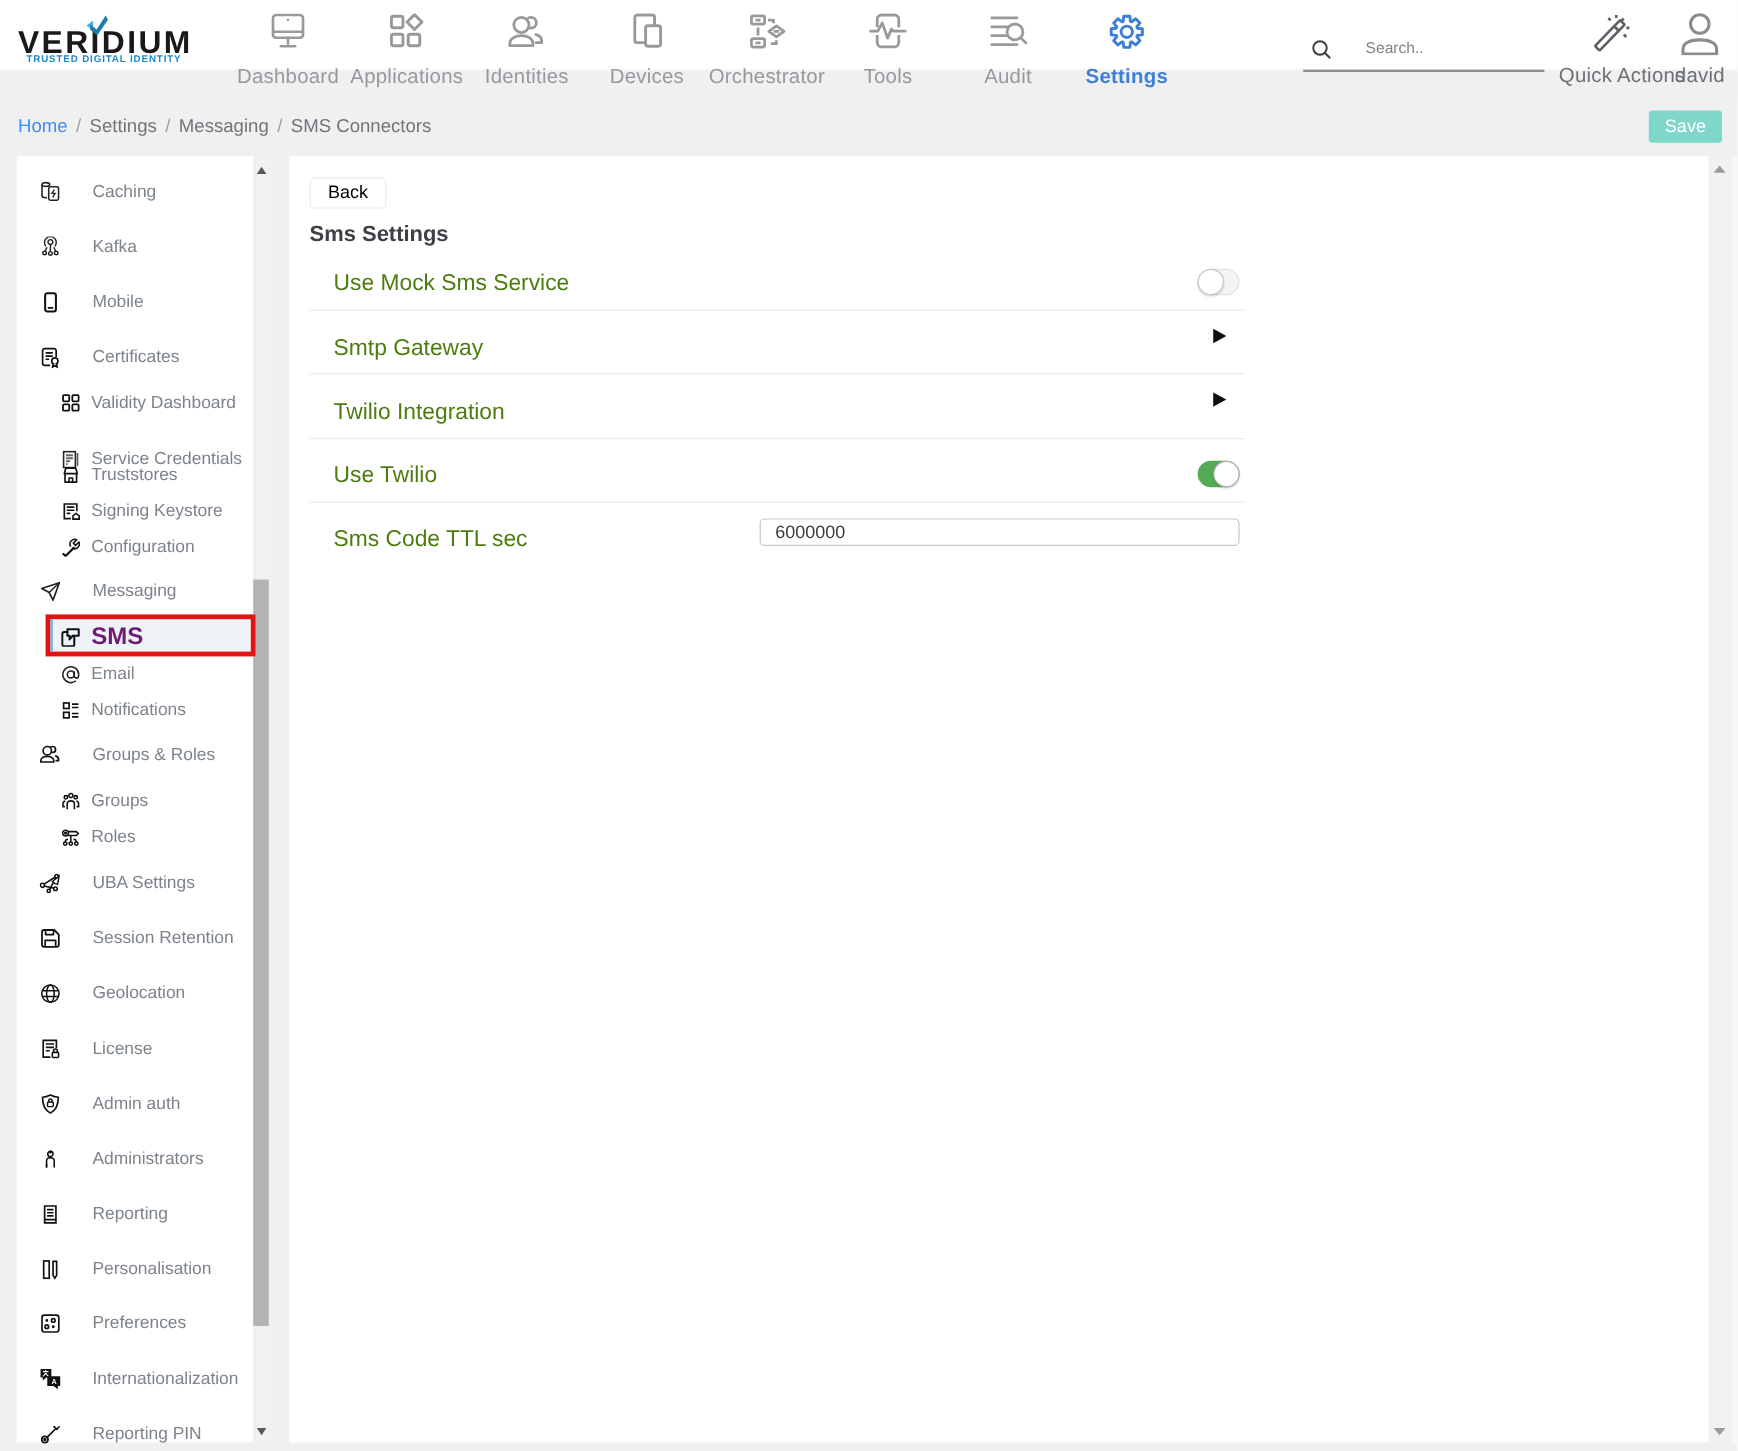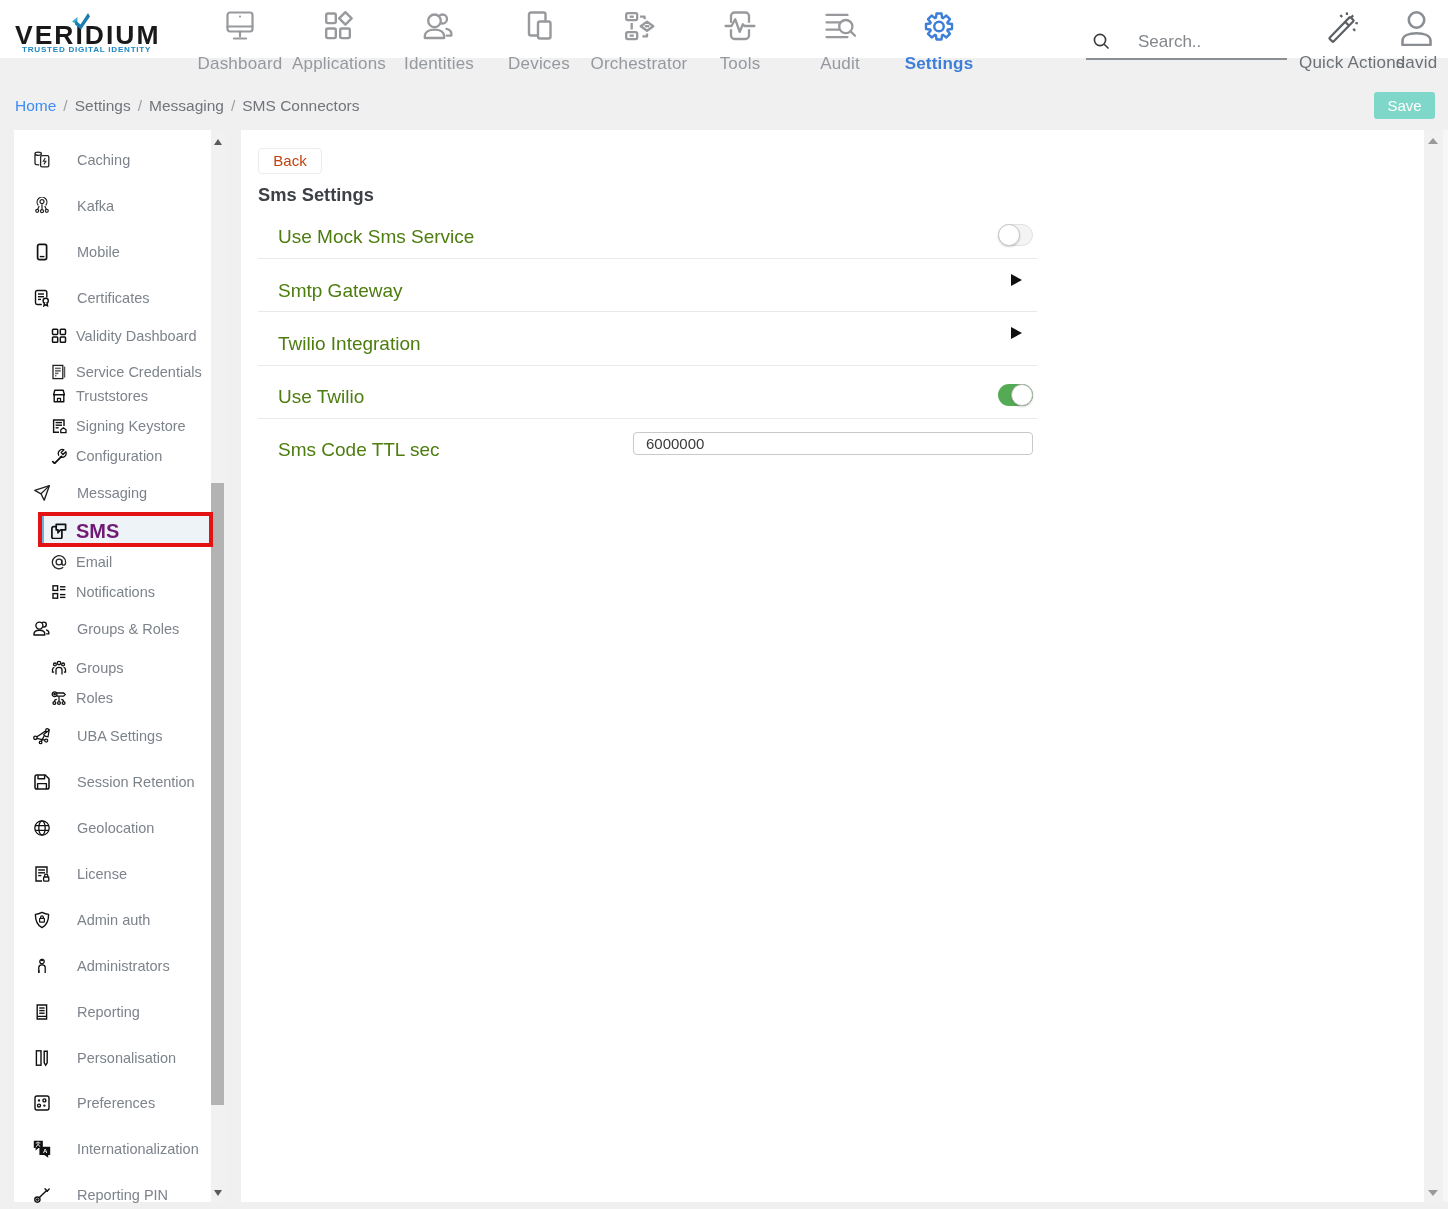--- a/index.html
+++ b/index.html
@@ -32,21 +32,21 @@
 .tri-d{position:absolute;width:0;height:0;border-left:4.5px solid transparent;border-right:4.5px solid transparent;border-top:6px solid #5a5a5a}
 
 .si{position:absolute;left:33px;height:18px;display:flex;align-items:center}
 .si svg{flex:0 0 auto}
 .si span{margin-left:26px;font-size:14.5px;color:#7d838b;white-space:nowrap}
 .si.sub{left:51px}
 .si.sub span{margin-left:9px}
 .redbox{position:absolute;left:38px;top:512px;width:175px;height:35px;border:4px solid #e31313;background:#eef3f8}
 .si.sel span{font-weight:bold;color:#701a75;font-size:20px}
 
-.back{position:absolute;left:258px;top:148px;width:64px;height:26px;background:#fff;border:1px solid #ececec;border-radius:4px;color:#c2410c;font-size:15px;text-align:center;line-height:24px}
+.back{position:absolute;left:258px;top:148px;width:64px;height:26px;background:#fff;border:1px solid #ececec;border-radius:4px;color:#000000;font-size:15px;text-align:center;line-height:24px}
 .h1{position:absolute;left:258px;top:184px;font-size:18.3px;font-weight:bold;color:#3d4045}
 .rl{position:absolute;left:278px;font-size:19px;color:#4d7c0f}
 .sepln{position:absolute;left:258px;width:779px;height:1px;background:#e9e9e9}
 .tg{position:absolute;left:998px;width:35px;height:22px;border-radius:11px}
 .tg .kn{position:absolute;top:0;width:22px;height:22px;border-radius:50%;background:#fff;border:1px solid #c9c9c9;box-shadow:0 1px 2px rgba(0,0,0,.18)}
 .tg.off{background:#f4f4f4;border:1px solid #e2e2e2}
 .tg.off .kn{left:-1px;top:-1px}
 .tg.on{background:#55ab55}
 .tg.on .kn{right:0;border-color:#b5b5b5}
 .arr{position:absolute;left:1011px;width:0;height:0;border-top:6.5px solid transparent;border-bottom:6.5px solid transparent;border-left:11px solid #101010}
@@ -142,21 +142,21 @@
       <path d="M13.4 2.6 L18.6 2.6 L19.1 6.9 L20.2 7.4 L23.6 4.7 L27.3 8.4 L24.6 11.8 L25.1 12.9 L29.4 13.4 L29.4 18.6 L25.1 19.1 L24.6 20.2 L27.3 23.6 L23.6 27.3 L20.2 24.6 L19.1 25.1 L18.6 29.4 L13.4 29.4 L12.9 25.1 L11.8 24.6 L8.4 27.3 L4.7 23.6 L7.4 20.2 L6.9 19.1 L2.6 18.6 L2.6 13.4 L6.9 12.9 L7.4 11.8 L4.7 8.4 L8.4 4.7 L11.8 7.4 L12.9 6.9 Z"></path>
       <circle cx="16" cy="16" r="4.9"></circle>
     </svg>
     <div class="nl act">Settings</div>
   </div>
 
   <svg style="position:absolute;left:1093px;top:33px" width="17" height="17" viewBox="0 0 17 17" fill="none" stroke="#3a3a3a" stroke-width="1.6">
     <circle cx="7" cy="7" r="5.6"></circle>
     <line x1="11.2" y1="11.2" x2="15.5" y2="15.5"></line>
   </svg>
-  <div style="position:absolute;left:1138px;top:32px;font-size:17px;color:#82878c">Search..</div>
+  <div style="position:absolute;left:1138px;top:32px;font-size:13px;color:#82878c">Search..</div>
   <div style="position:absolute;left:1086px;top:58px;width:201px;height:2px;background:#8a8f94"></div>
 
   <svg style="position:absolute;left:1326px;top:10px" width="36" height="36" viewBox="0 0 36 36" fill="none" stroke="#5b6065" stroke-width="2.2">
     <rect x="0.5" y="16.75" width="30" height="5.4" rx="0.8" transform="rotate(-45.8 15.5 19.45)"></rect>
     <line x1="19.4" y1="12.1" x2="23.3" y2="16"></line>
     <line x1="20.9" y1="2.4" x2="20.9" y2="5"></line>
     <line x1="14.3" y1="5.1" x2="16.2" y2="7"></line>
     <line x1="27.2" y1="5.4" x2="25.4" y2="7.2"></line>
     <line x1="29.4" y1="13" x2="31.8" y2="13.4"></line>
     <line x1="27.3" y1="18.7" x2="29.1" y2="20.9"></line>
@@ -226,21 +226,21 @@
 </div>
 <div class="si sub" style="top:326.5px">
   <svg width="16" height="16" viewBox="0 0 16 16" fill="none" stroke="#111" stroke-width="1.5">
     <rect x="1.5" y="1.2" width="5.2" height="5.2" rx="0.8"></rect>
     <rect x="9.3" y="1.2" width="5.2" height="5.2" rx="0.8"></rect>
     <rect x="1.5" y="9" width="5.2" height="5.2" rx="0.8"></rect>
     <rect x="9.3" y="9" width="5.2" height="5.2" rx="0.8"></rect>
   </svg>
   <span>Validity Dashboard</span>
 </div>
-<div class="si sub" style="top:363px">
+<div class="si sub" style="top:374px">
   <svg width="16" height="16" viewBox="0 0 16 16" fill="none" stroke="#222" stroke-width="1.3">
     <path d="M13.6 2.6 v11" stroke="#555"></path>
     <rect x="2" y="1.4" width="9.8" height="13.2"></rect>
     <line x1="4" y1="4.4" x2="9.8" y2="4.4" stroke-width="1.6" stroke="#666"></line>
     <line x1="4" y1="6.9" x2="9.8" y2="6.9" stroke-width="1.6" stroke="#666"></line>
     <line x1="4" y1="9.4" x2="7.4" y2="9.4" stroke-width="1.6" stroke="#666"></line>
     <line x1="4" y1="11.8" x2="5.4" y2="11.8" stroke-width="1.6" stroke="#666"></line>
   </svg>
   <span>Service Credentials</span>
 </div>

